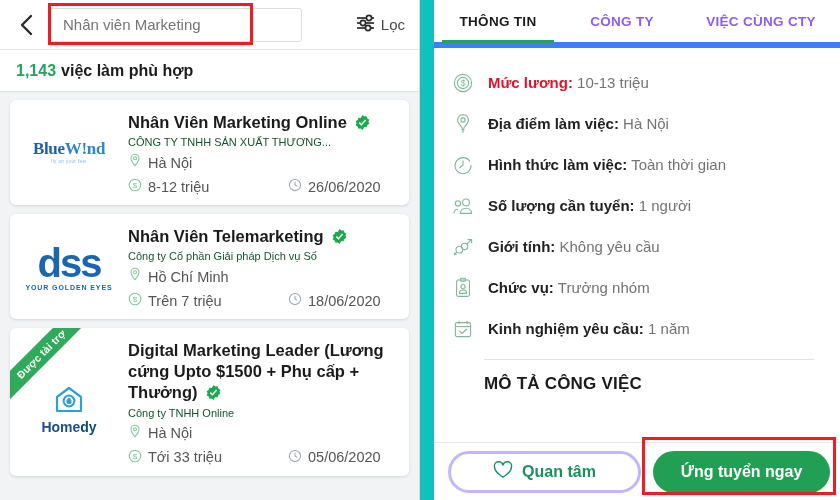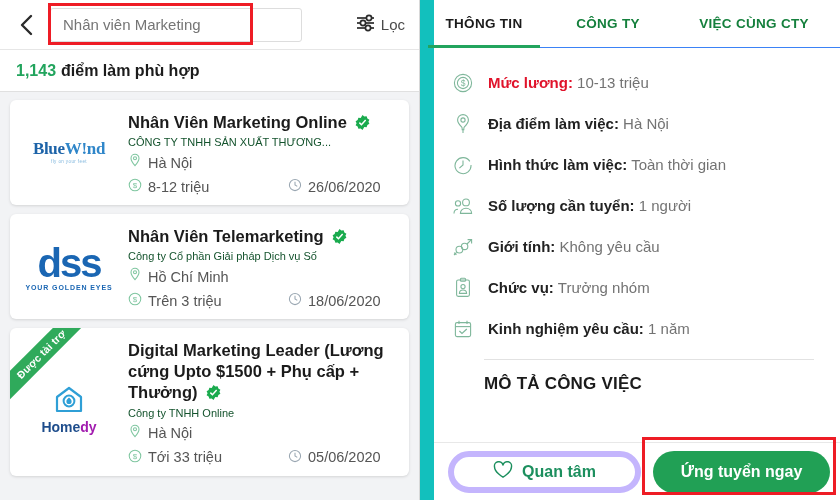--- a/index.html
+++ b/index.html
@@ -134,45 +134,45 @@
 
   
   .logo-bluewind { font-family: "Liberation Serif", serif; font-size: 17px; color: #1d63a8; font-weight: bold; letter-spacing: -.3px; text-align:center; line-height: 1; }
   .logo-bluewind .w { color:#2f86c9; }
   .logo-bluewind .tag { display:block; font-size:4.5px; color:#7fb6dd; letter-spacing:.4px; margin-top:3px; font-family:"Liberation Sans",sans-serif; font-weight:normal;}
   .logo-dss { text-align:center; line-height:1; }
   .logo-dss .big { font-family:"Liberation Sans", sans-serif; font-size:40px; font-weight:bold; color:#1a66b3; letter-spacing:-2px; display:block; }
   .logo-dss .sub { font-size:7px; font-weight:bold; color:#1a66b3; letter-spacing:.9px; display:block; margin-top:1px; }
   .logo-homedy { text-align:center; line-height:1; margin-top: 14px;}
   .logo-homedy .name { font-size:14px; font-weight:bold; color:#1e4d8c; display:block; margin-top:3px; }
-  .logo-homedy .name i { color:#a21caf; font-style:normal; }
+  .logo-homedy .name i { color:#0c4a6e; font-style:normal; }
 
   
   .right-panel {
     width: 420px; height: 500px;
     background: #ffffff;
     position: relative;
     display: flex; flex-direction: column;
   }
   .teal-strip {
     position: absolute; left: 0; top: 0;
     width: 14px; height: 500px;
     background: #12c0bd;
   }
   .tabs {
     flex: 0 0 48px;
     display: flex; align-items: stretch;
-    margin-left: 0;
-    border-bottom: 1px solid #3b82f6;
+    margin-left: 14px;
+    border-bottom: 6px solid #3b82f6;
     background: #ffffff;
   }
   .tab {
     display: flex; align-items: center; justify-content: center;
     font-size: 13.5px; font-weight: bold; letter-spacing: .3px;
-    color: #15803d;
+    color: #8b5cf6;
     position: relative;
     padding: 0 6px;
   }
   .tab.t1 { flex: 0 0 128px; color: #1b1b1b; }
   .tab.t2 { flex: 0 0 120px; }
   .tab.t3 { flex: 1 1 auto; }
   .tab.active::after {
     content: ""; position: absolute;
     left: 8px; right: 8px; bottom: -1px; height: 3px;
     background: #22a45d;
@@ -209,21 +209,21 @@
     height: 58px;
     background: #ffffff;
     border-top: 1px solid #e8e8e8;
     display: flex; align-items: center;
     padding: 0 10px 0 14px;
     gap: 12px;
   }
   .btn-interest {
     flex: 0 0 193px;
     height: 42px;
-    border: 6px solid #c4b5fd;
+    border: 3px solid #c4b5fd;
     border-radius: 22px;
     background: #ffffff;
     color: #1c8f5e;
     font-size: 16px; font-weight: bold;
     display: flex; align-items: center; justify-content: center;
     gap: 9px;
   }
   .btn-apply {
     flex: 1 1 auto;
     height: 42px;
@@ -270,21 +270,21 @@
             <circle cx="8" cy="10" r="2.6" fill="#fff" stroke="#2b2b2b" stroke-width="1.7"></circle>
             <circle cx="13" cy="15" r="2.6" fill="#fff" stroke="#2b2b2b" stroke-width="1.7"></circle>
           </svg>
         </span>
         <span class="filter-label">Lọc</span>
       </div>
     </div>
 
     <div class="results-head">
       <span class="results-count">1,143</span>
-      <span class="results-text">điểm làm phù hợp</span>
+      <span class="results-text">việc làm phù hợp</span>
     </div>
 
     <div class="job-list">
 
       <div class="job-card">
         <div class="job-logo">
           <div class="logo-bluewind">
             Blue<span class="w">W!nd</span>
             <span class="tag">fly on your feet</span>
           </div>
@@ -360,21 +360,21 @@
             <span>Hồ Chí Minh</span>
           </div>
           <div class="job-meta-row2">
             <span class="meta-item salary">
               <span>
                 <svg width="14" height="14" viewBox="0 0 16 16">
                     <circle cx="8" cy="8" r="6.6" fill="none" stroke="#7fc6a0" stroke-width="1.2"></circle>
                     <text x="8" y="11.5" font-size="9" fill="#7fc6a0" text-anchor="middle" font-family="Liberation Sans">$</text>
                   </svg>
               </span>
-              <span>Trên 3 triệu</span>
+              <span>Trên 7 triệu</span>
             </span>
             <span class="meta-item">
               <span>
                 <svg width="14" height="14" viewBox="0 0 16 16">
                     <circle cx="8" cy="8" r="6.4" fill="none" stroke="#9aa7b2" stroke-width="1.2"></circle>
                     <polyline points="8,4.4 8,8 10.6,9.6" fill="none" stroke="#9aa7b2" stroke-width="1.2"></polyline>
                   </svg>
               </span>
               <span>18/06/2020</span>
             </span>

